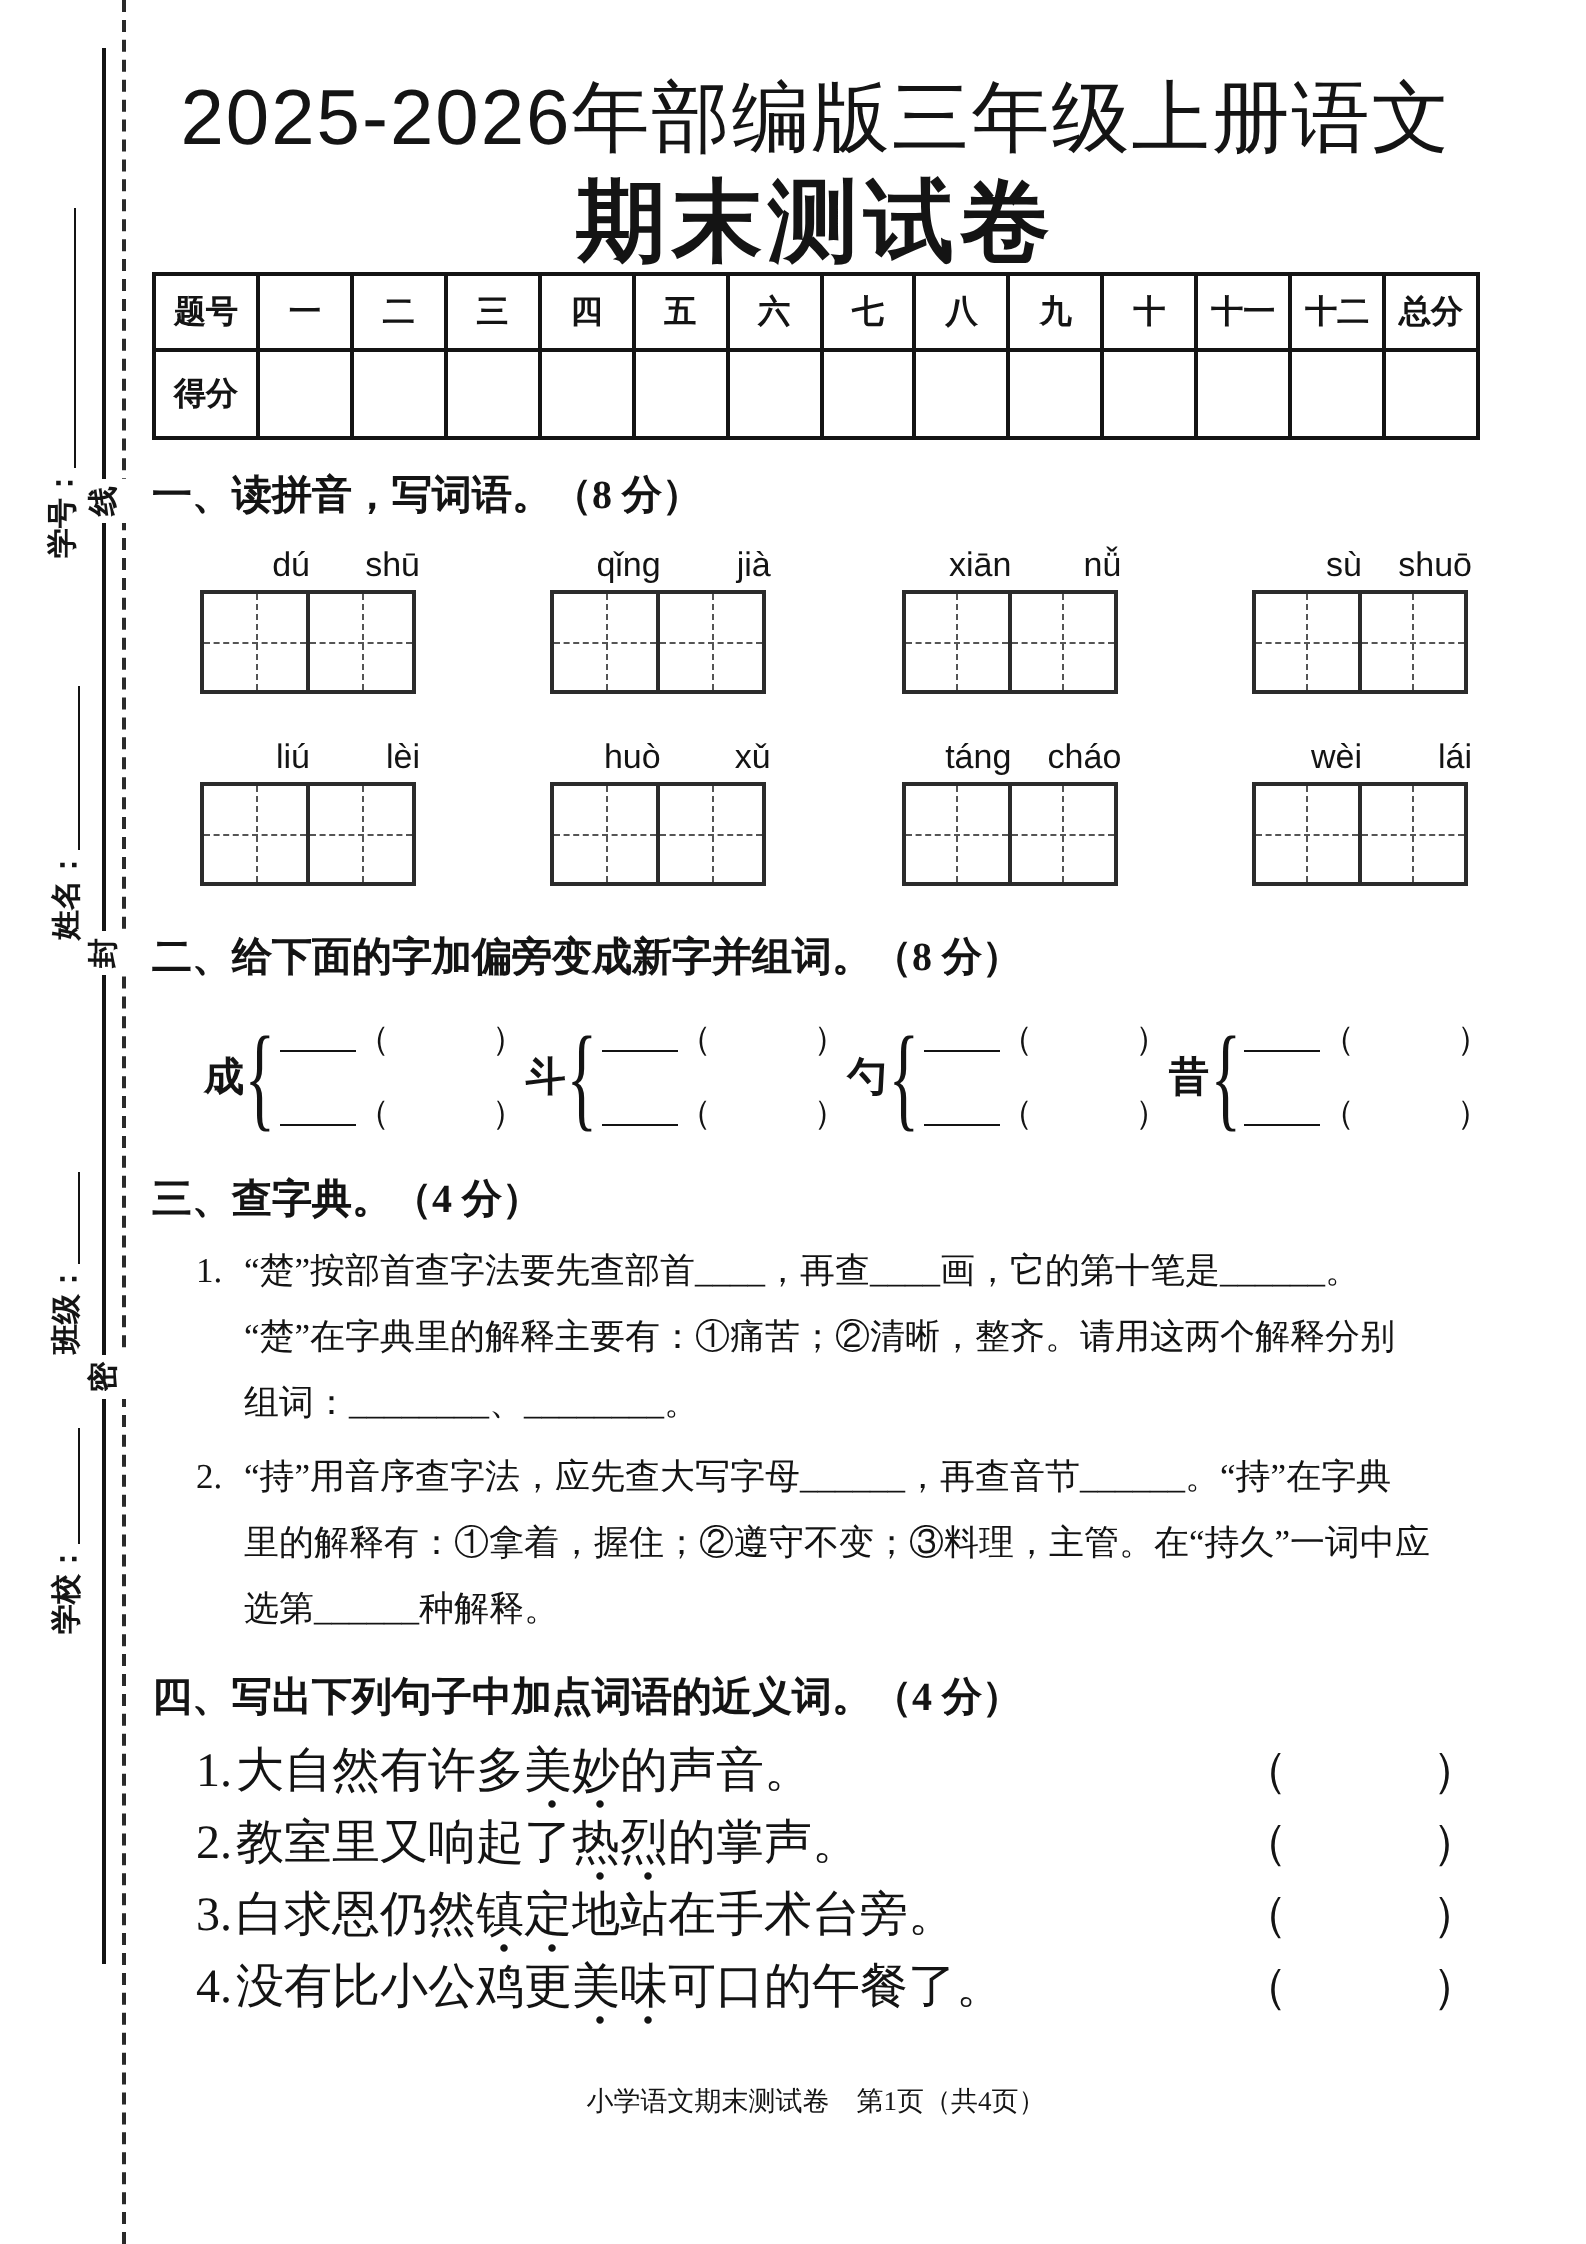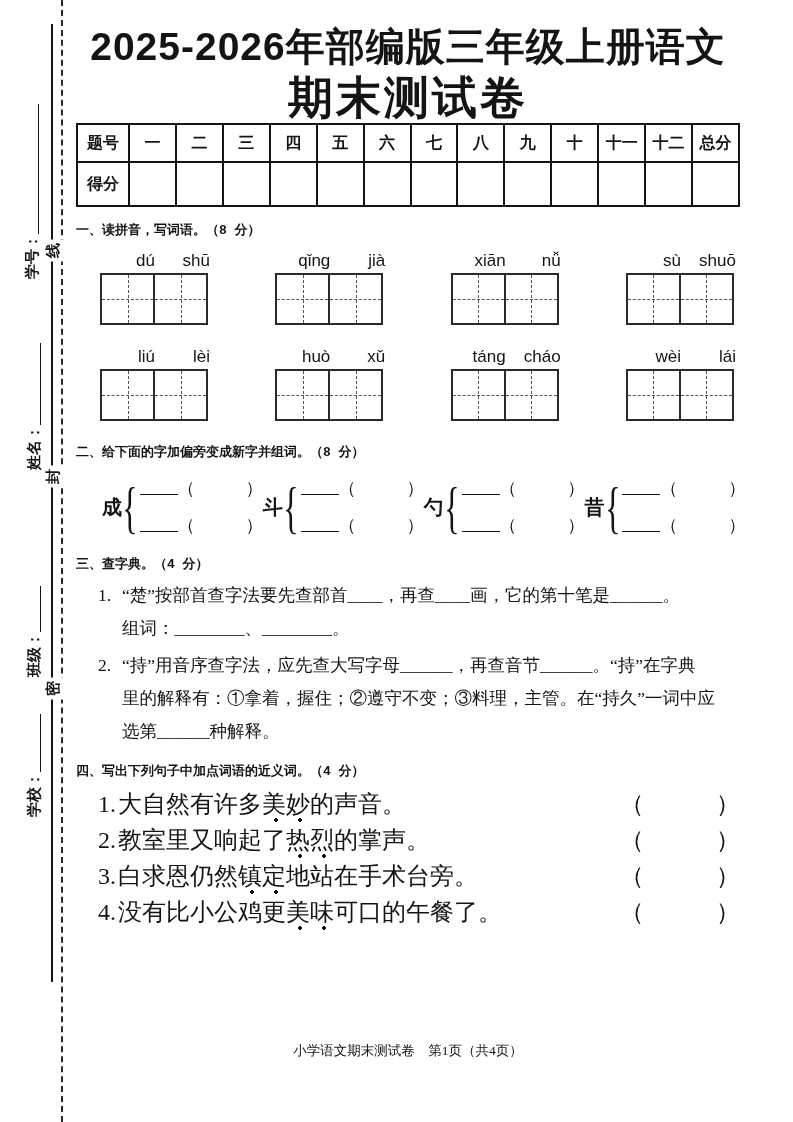--- a/index.html
+++ b/index.html
@@ -19,37 +19,37 @@
     background:#fff;font-size:15px;font-weight:bold;
     transform:rotate(-90deg);padding:3px 0;line-height:1;
   }
   .seal-field{
     position:absolute;white-space:nowrap;font-size:15px;font-weight:bold;
     transform:rotate(-90deg);line-height:20px;height:20px;
   }
   .sf-blank{display:inline-block;border-bottom:1.5px solid #141414;height:14px;vertical-align:-2px;}
   
   .content{position:absolute;left:76px;top:0;width:664px;}
-  .title1{margin-top:25px;text-align:center;font-family:"Liberation Sans",sans-serif;
-    font-weight:bold;font-size:39px;line-height:1.15;letter-spacing:1px;}
+  .title1{margin-top:38px;text-align:center;font-family:"Liberation Sans",sans-serif;
+    font-weight:normal;font-size:39px;line-height:1.15;letter-spacing:1px;}
   .title2{text-align:center;font-family:Liberation Serif, serif;
     font-weight:bold;font-size:45px;line-height:1.1;margin-top:4px;letter-spacing:3px;}
   .exam-info{text-align:right;font-weight:bold;font-size:16px;margin-top:16px;margin-bottom:6px;}
   
   table.score{width:100%;border-collapse:collapse;table-layout:fixed;}
   table.score td{
     border:2px solid #141414;text-align:center;vertical-align:middle;
     font-family:"Liberation Sans",sans-serif;font-weight:bold;font-size:16px;
     height:36px;padding:0;
   }
   table.score tr.r2 td{height:42px;}
   td.colhead{width:50px;}
   
-  .sec-heading{font-family:Liberation Mono, monospace;font-weight:bold;
-    font-size:13px;margin:14px 0 6px 0;}
+  .sec-heading{font-family:Liberation Serif, serif;font-weight:bold;
+    font-size:20px;margin:14px 0 6px 0;}
   
   .py-row{display:flex;justify-content:space-between;padding:6px 4px 4px 24px;}
   .py-group{width:110px;}
   .py-label{display:flex;font-family:"Liberation Sans",sans-serif;font-size:17px;
     text-align:right;margin-bottom:2px;}
   .py-label span{flex:1;}
   .tzg{display:flex;border:2px solid #2b2b2b;width:108px;height:52px;box-sizing:border-box;}
   .tzg-cell{flex:1;position:relative;}
   .tzg-cell + .tzg-cell{border-left:2px solid #2b2b2b;}
   .tzg-cell::before{content:"";position:absolute;left:50%;top:0;bottom:0;border-left:1.5px dashed #555;}
@@ -266,20 +266,21 @@
           <div class="bl-row"><span class="blank"></span><span>（　　　）</span></div>
           <div class="bl-row"><span class="blank"></span><span>（　　　）</span></div>
         </div>
       </div>
     </div>
 
     <div class="sec-heading" style="margin-top:16px;">三、查字典。（4 分）</div>
     <div class="dict-item">
       <span class="dict-num">1.</span>
       <div>“楚”按部首查字法要先查部首____，再查____画，它的第十笔是______。</div>
+      <div>“楚”在字典里的解释主要有：①痛苦；②清晰，整齐。请用这两个解释分别</div>
       <div>组词：________、________。</div>
     </div>
     <div class="dict-item">
       <span class="dict-num">2.</span>
       <div>“持”用音序查字法，应先查大写字母______，再查音节______。“持”在字典</div>
       <div>里的解释有：①拿着，握住；②遵守不变；③料理，主管。在“持久”一词中应</div>
       <div>选第______种解释。</div>
     </div>
 
     <div class="sec-heading" style="margin-top:14px;">四、写出下列句子中加点词语的近义词。（4 分）</div>

